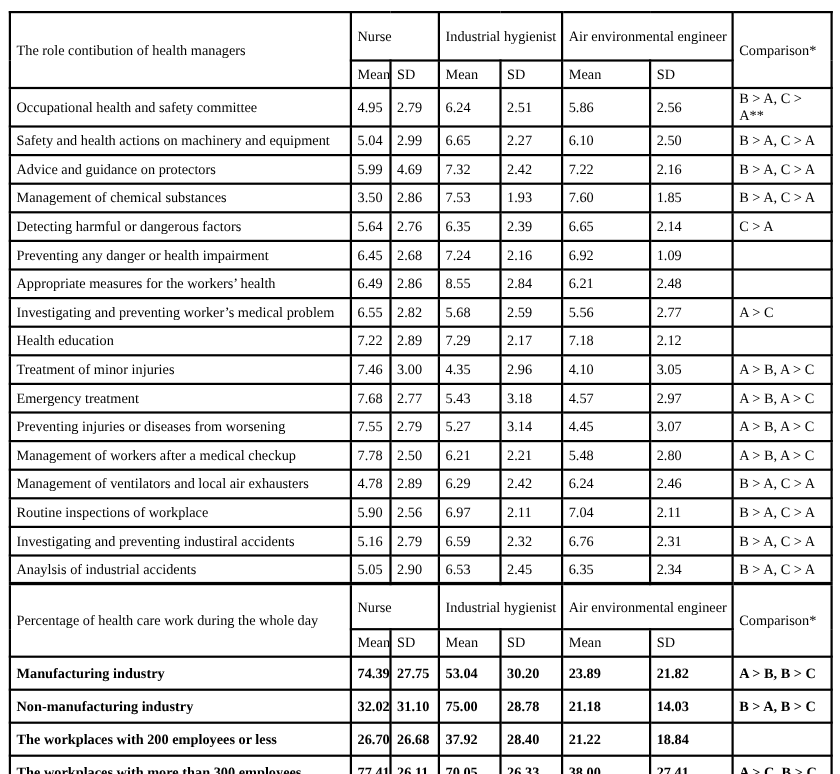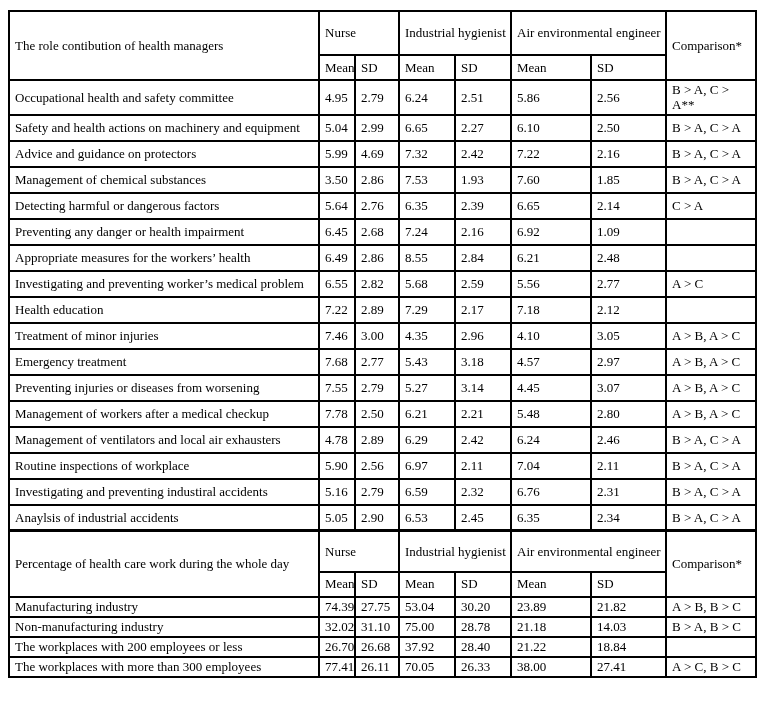--- a/index.html
+++ b/index.html
@@ -29,21 +29,21 @@
     line-height: 1.18;
     vertical-align: middle;
     text-align: left;
     overflow: hidden;
     background: #ffffff;
   }
   tr.group-row.s0 { height: 44px; margin-top: 36px; }
   tr.group-row.s1 { height: 41px; }
   tr.sub-row      { height: 25px; margin-top: 24px; }
   tr.data-row.s0  { height: 26px; margin-top: 44px; }
-  tr.data-row.s1  { height: 20px; }
+  tr.data-row.s1  { height: 30px; font-weight: bold; }
   td.c-label { white-space: nowrap; }
   
   tr.group-row.s1 td { border-top: 3px solid #000000; }
 </style>
 </head>
 <body>
 
 <div class="table-wrap">
   <table class="stats-table">
     <colgroup>

